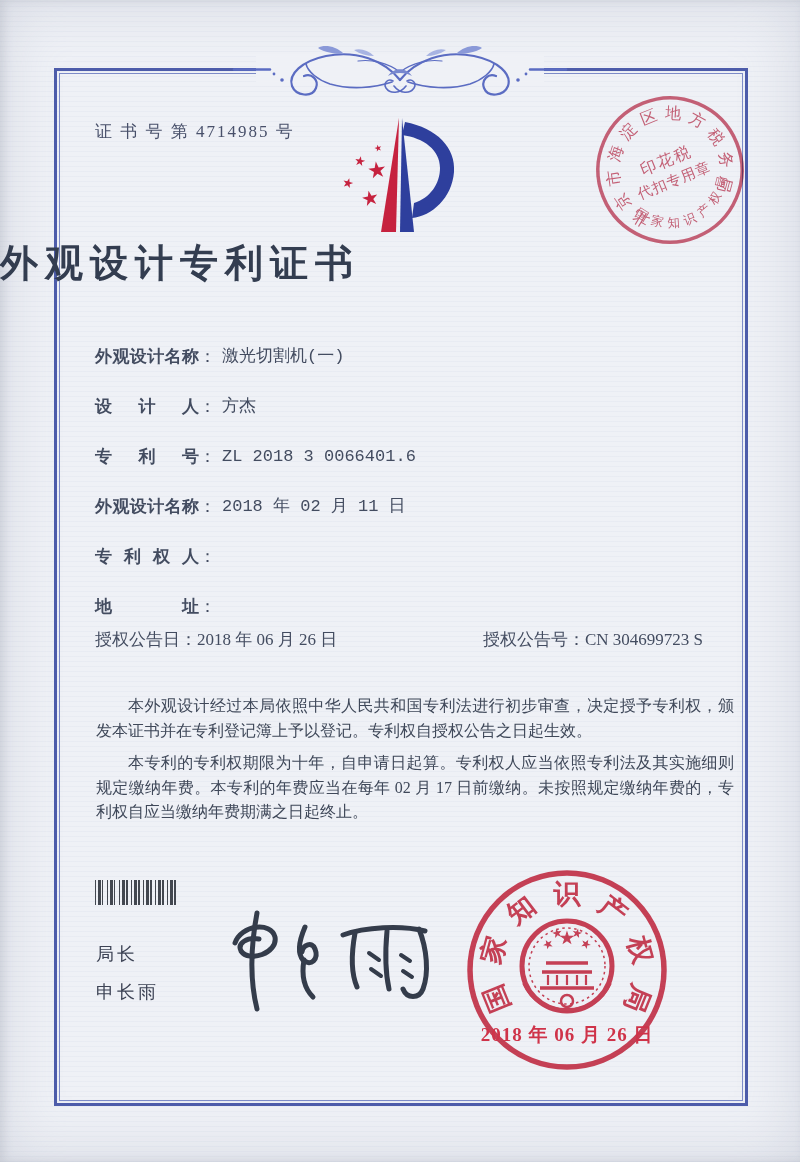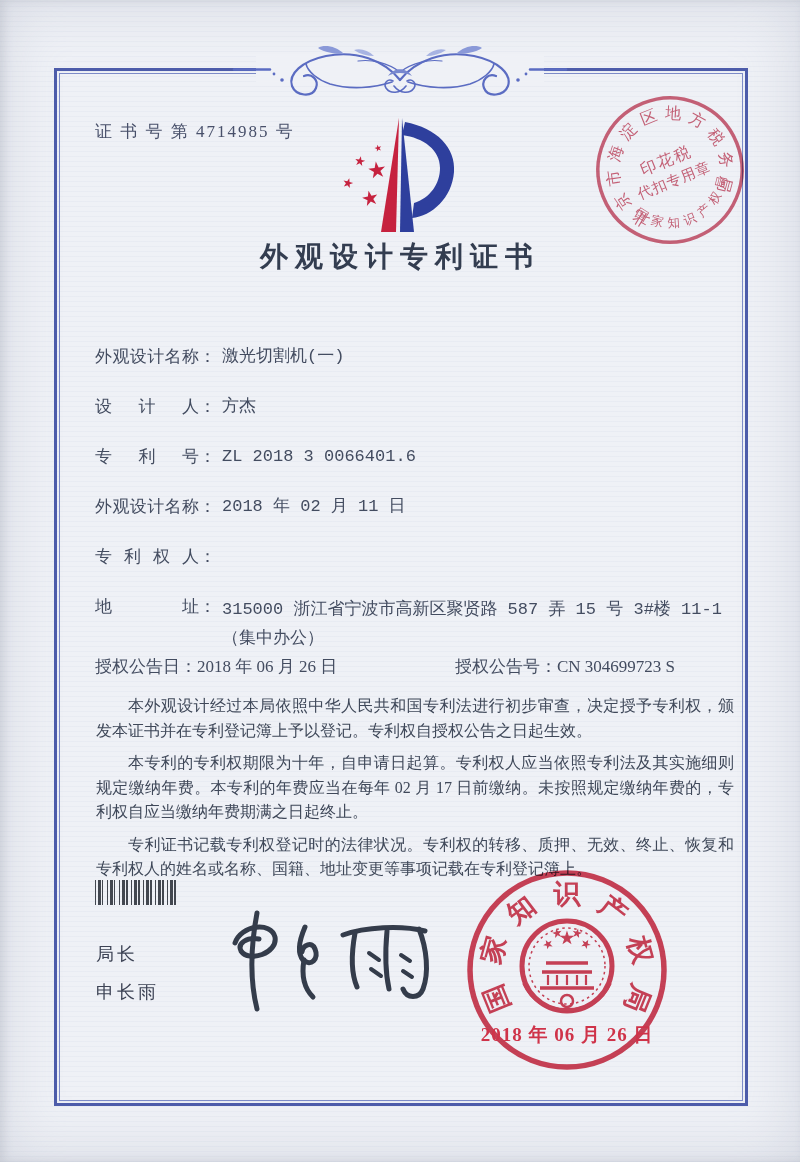--- a/index.html
+++ b/index.html
@@ -11,30 +11,30 @@
         background-image:repeating-linear-gradient(0deg, rgba(120,140,185,.055) 0 1px, rgba(0,0,0,0) 1px 5px);
         box-shadow:inset 0 0 60px rgba(140,148,168,.28), inset 4px 0 10px rgba(120,125,140,.18);}
   .frame{position:absolute;left:54px;top:68px;width:694px;height:1038px;box-sizing:border-box;
          border:3px solid var(--border-blue);}
   .frame-inner{position:absolute;inset:2px;border:1px solid #7d8bc7;}
   .flourish-patch{position:absolute;left:256px;top:54px;width:288px;height:28px;background:var(--paper);}
   .flourish{position:absolute;left:230px;top:36px;width:340px;height:66px;}
   .cert-no{position:absolute;left:95px;top:120px;font-size:17px;letter-spacing:2px;color:#48506a;font-family:Liberation Serif, serif;}
   .logo{position:absolute;left:332px;top:108px;width:140px;height:132px;}
   .tax-stamp{position:absolute;left:585px;top:85px;width:170px;height:170px;opacity:.85;mix-blend-mode:multiply;}
-  .title{position:absolute;left:0;right:0;top:238px;text-align:center;font-size:28px;font-weight:700;
+  .title{position:absolute;left:0;right:0;top:238px;font-size:38px;font-weight:700;
          letter-spacing:7px;color:#333d50;margin:0;}
   .fields{position:absolute;left:95px;top:345px;right:58px;color:#434c60;font-size:17px;}
   .row{display:flex;line-height:23px;margin-bottom:27px;}
-  .row .lbl{width:104px;flex:none;text-align:justify;text-align-last:justify;}
+  .row .lbl{width:104px;flex:none;text-align:justify;text-align-last:justify;font-weight:bold;}
   .row .colon{flex:none;}
   .row .val{margin-left:6px;font-family:Liberation Mono, monospace;}
-  .row.addr{margin-bottom:2px;}
+  .row.addr{margin-bottom:10px;}
   .row.addr .val{max-width:506px;line-height:29px;}
-  .grant-row{display:flex;line-height:23px;}
+  .grant-row{display:flex;line-height:23px;gap:28px;}
   .grant-left{display:flex;width:360px;flex:none;}
   .grant-right{display:flex;}
   .paras{position:absolute;left:88px;right:58px;top:686px;font-size:16px;line-height:24.5px;color:var(--ink);}
   .paras p{margin:8px;text-indent:2em;text-align:justify;}
   .barcode{position:absolute;left:95px;top:880px;width:84px;height:25px;opacity:.85;
     background:repeating-linear-gradient(90deg,#252a33 0 1.5px,rgba(0,0,0,0) 1.5px 3px,#252a33 3px 6px,rgba(0,0,0,0) 6px 7.5px,#252a33 7.5px 8.5px,rgba(0,0,0,0) 8.5px 12px);}
   .signer{position:absolute;left:96px;top:942px;font-size:18px;letter-spacing:3px;color:#3c4254;}
   .signer div{margin-bottom:14px;}
   .signature{position:absolute;left:205px;top:905px;width:250px;height:115px;}
   .cnipa-seal{position:absolute;left:460px;top:863px;width:214px;height:214px;opacity:.92;mix-blend-mode:multiply;}
@@ -142,40 +142,38 @@
         <span class="colon">：</span>
       <span class="val">2018 年 02 月 11 日</span>
     </div>
     <div class="row">
       <span class="lbl">专利权人</span>
         <span class="colon">：</span>
     </div>
     <div class="row addr">
       <span class="lbl">地址</span>
         <span class="colon">：</span>
-      <span class="val">315000 浙江省宁波市高新区聚贤路 587 弄 15 号 3#楼 11-1（集中办公）</span>
     </div>
     <div class="grant-row">
       <div class="grant-left">
         <span class="lbl">授权公告日</span>
           <span class="colon">：</span>
         <span class="val">2018 年 06 月 26 日</span>
       </div>
       <div class="grant-right">
         <span class="lbl">授权公告号</span>
           <span class="colon">：</span>
         <span class="val">CN 304699723 S</span>
       </div>
     </div>
   </div>
 
   <div class="paras">
     <p>本外观设计经过本局依照中华人民共和国专利法进行初步审查，决定授予专利权，颁发本证书并在专利登记簿上予以登记。专利权自授权公告之日起生效。</p>
     <p>本专利的专利权期限为十年，自申请日起算。专利权人应当依照专利法及其实施细则规定缴纳年费。本专利的年费应当在每年 02 月 17 日前缴纳。未按照规定缴纳年费的，专利权自应当缴纳年费期满之日起终止。</p>
-    <p>专利证书记载专利权登记时的法律状况。专利权的转移、质押、无效、终止、恢复和专利权人的姓名或名称、国籍、地址变更等事项记载在专利登记簿上。</p>
   </div>
 
   <div class="barcode"></div>
 
   <div class="signer">
     <div>局长</div>
     <div>申长雨</div>
   </div>
 
   <svg class="signature" viewBox="0 0 250 115">

